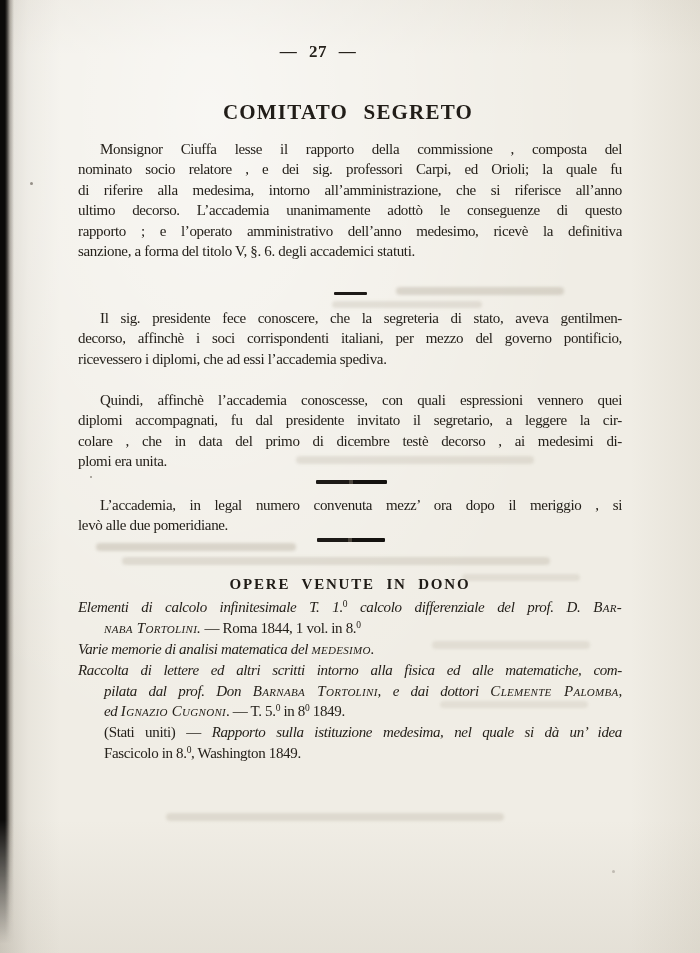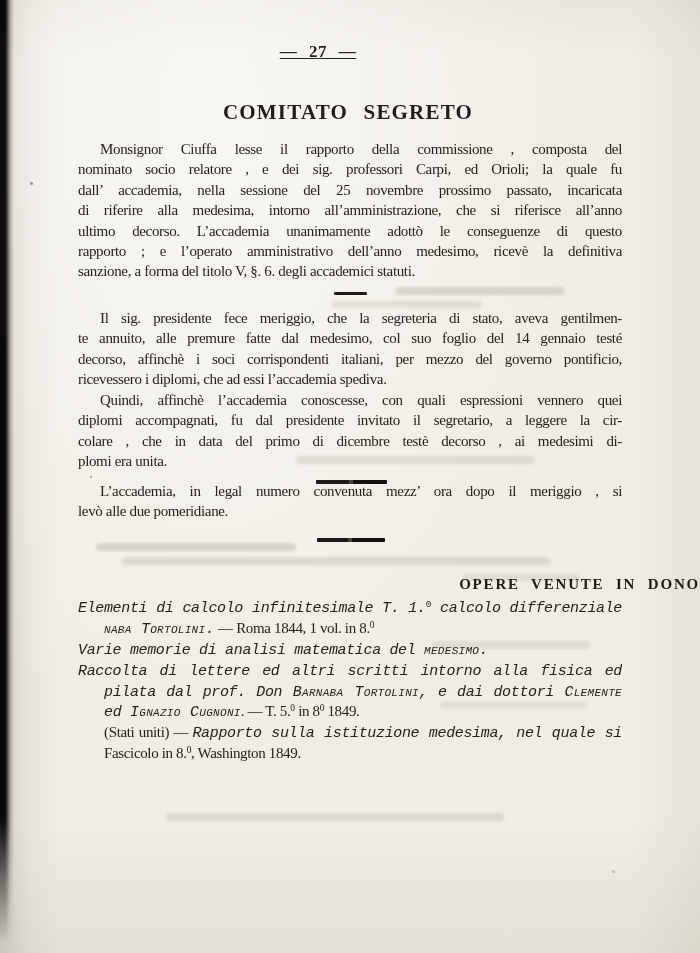--- a/index.html
+++ b/index.html
@@ -22,58 +22,58 @@
   }
   .edge-left {
     position: absolute; left: 0; top: 0; width: 14px; height: 100%;
     background: linear-gradient(to right, #0b0a09 0px, #0b0a09 5px, rgba(22,19,16,0.8) 7px, rgba(70,62,52,0.35) 10px, rgba(0,0,0,0) 14px);
     -webkit-mask-image: linear-gradient(to bottom, #000 0%, #000 86%, rgba(0,0,0,0.45) 93%, rgba(0,0,0,0) 99%);
     mask-image: linear-gradient(to bottom, #000 0%, #000 86%, rgba(0,0,0,0.45) 93%, rgba(0,0,0,0) 99%);
   }
   .pageno {
     position: absolute; top: 42px; left: 0; width: 636px;
     text-align: center; font-size: 17px; font-weight: 700;
-    letter-spacing: 0.5px; word-spacing: 7px; color: #26221c; text-decoration: underline;
+    letter-spacing: 0.5px; word-spacing: 7px; color: #26221c;
   }
   .title {
     position: absolute; top: 86px; left: 0; width: 696px;
     text-align: center; font-size: 21px; font-weight: 700;
     letter-spacing: 1.2px; word-spacing: 9px; color: #211d18;
   }
   .para {
     position: absolute; left: 78px; width: 544px;
     font-size: 15px; letter-spacing: -0.35px;
   }
   .para .ln {
     height: 20.4px; line-height: 20.4px; overflow: hidden;
     text-align: justify; text-align-last: left;
   }
   .para .ln.j  { text-align-last: justify; }
   .para .ln.first { text-indent: 22px; }
   #p1 { top: 139px; }
   #p2 { top: 308px; }
   #p3 { top: 390px; }
-  #p4 { top: 481px; }
+  #p4 { top: 495px; }
   .rule {
     position: absolute; background: #1d1a17; border-radius: 1px;
   }
   #rule1 { top: 292px; left: 334px; width: 33px; height: 3px; }
   #rule2 { top: 480px; left: 316px; width: 71px; height: 4px;
     background: linear-gradient(to right, #1d1a17 0 47%, #4a443c 47% 52%, #14120f 52% 100%); }
   #rule3 { top: 538px; left: 317px; width: 68px; height: 4px;
     background: linear-gradient(to right, #1d1a17 0 46%, #4a443c 46% 51%, #14120f 51% 100%); }
   .works-heading {
     position: absolute; top: 564px; left: 0; width: 700px;
-    text-align: right; font-size: 15px; font-weight: 700;
+    text-align: center; font-size: 15px; font-weight: 700;
     letter-spacing: 1.8px; word-spacing: 6px; color: #1f1b16;
   }
   #donation-list { top: 597px; }
   #donation-list .ln { height: 20.9px; line-height: 20.9px; }
   #donation-list .ln.cont { padding-left: 26px; }
-  .it { font-style: italic; font-family: Liberation Mono, monospace; }
+  .it { font-style: italic; }
   .rm { font-style: normal; }
   .sc { font-variant: small-caps; letter-spacing: 0.3px; margin-top: 28px; }
   .sup {
     font-size: 9.5px; vertical-align: 5px; line-height: 0; font-style: normal;
   }
   .ghost {
     position: absolute; border-radius: 4px;
     background: rgba(158,150,130,0.30);
     filter: blur(1.4px);
   }
@@ -114,32 +114,30 @@
   <div class="speck" id="s2"></div>
   <div class="speck" id="s3"></div>
 
   <div class="pageno">— 27 —</div>
 
   <h1 class="title">COMITATO SEGRETO</h1>
 
   <section class="para" id="p1">
     <div class="ln j first">Monsignor Ciuffa lesse il rapporto della commissione , composta del</div>
     <div class="ln j">nominato socio relatore , e dei sig. professori Carpi, ed Orioli; la quale fu</div>
-    <div class="ln j">dall’ accademia, nella sessione del 25 novembre prossimo passato, incaricata</div>
     <div class="ln j">di riferire alla medesima, intorno all’amministrazione, che si riferisce all’anno</div>
     <div class="ln j">ultimo decorso. L’accademia unanimamente adottò le conseguenze di questo</div>
     <div class="ln j">rapporto ; e l’operato amministrativo dell’anno medesimo, ricevè la definitiva</div>
     <div class="ln">sanzione, a forma del titolo V, §. 6. degli accademici statuti.</div>
   </section>
 
   <div class="rule" id="rule1"></div>
 
   <section class="para" id="p2">
-    <div class="ln j first">Il sig. presidente fece meriggio, che la segreteria di stato, aveva gentilmen-</div>
-    <div class="ln j">te annuito, alle premure fatte dal medesimo, col suo foglio del 14 gennaio testé</div>
+    <div class="ln j first">Il sig. presidente fece conoscere, che la segreteria di stato, aveva gentilmen-</div>
     <div class="ln j">decorso, affinchè i soci corrispondenti italiani, per mezzo del governo pontificio,</div>
     <div class="ln">ricevessero i diplomi, che ad essi l’accademia spediva.</div>
   </section>
 
   <section class="para" id="p3">
     <div class="ln j first">Quindi, affinchè l’accademia conoscesse, con quali espressioni vennero quei</div>
     <div class="ln j">diplomi accompagnati, fu dal presidente invitato il segretario, a leggere la cir-</div>
     <div class="ln j">colare , che in data del primo di dicembre testè decorso , ai medesimi di-</div>
     <div class="ln">plomi era unita.</div>
   </section>

